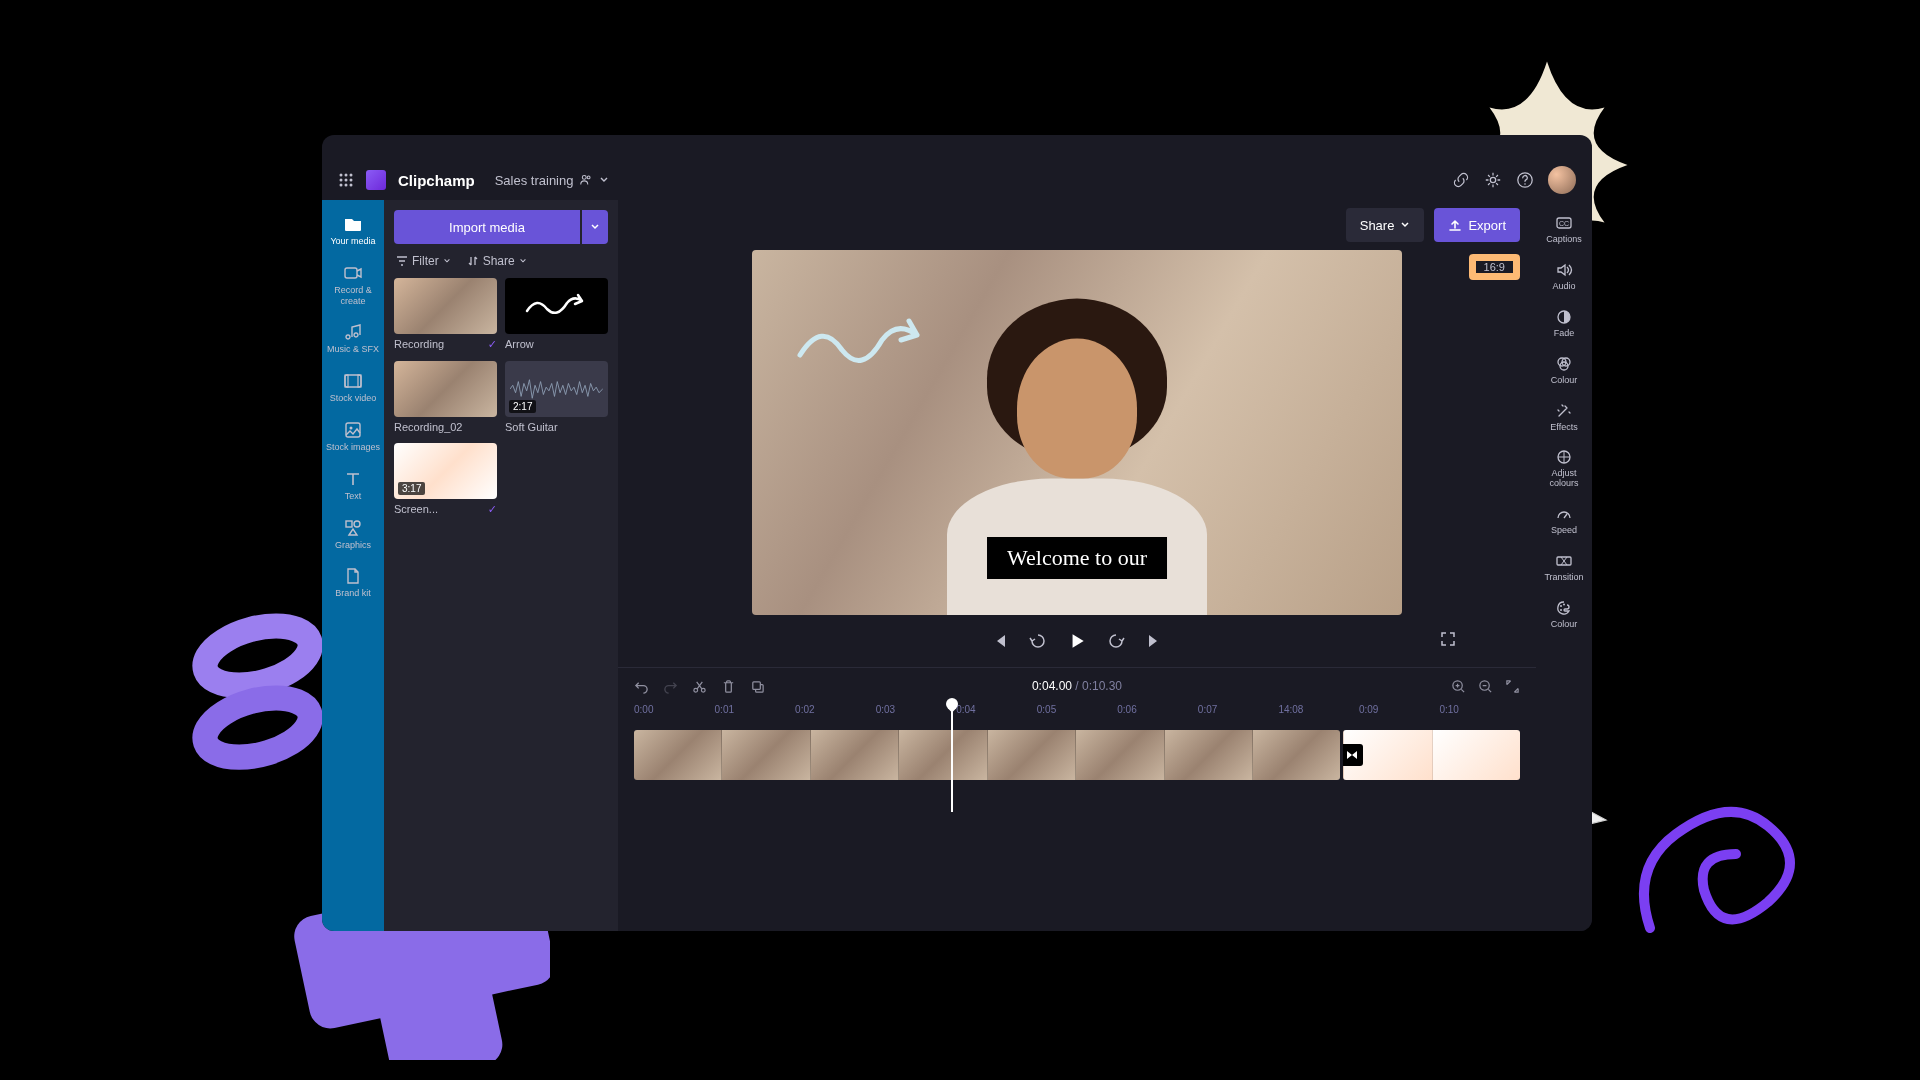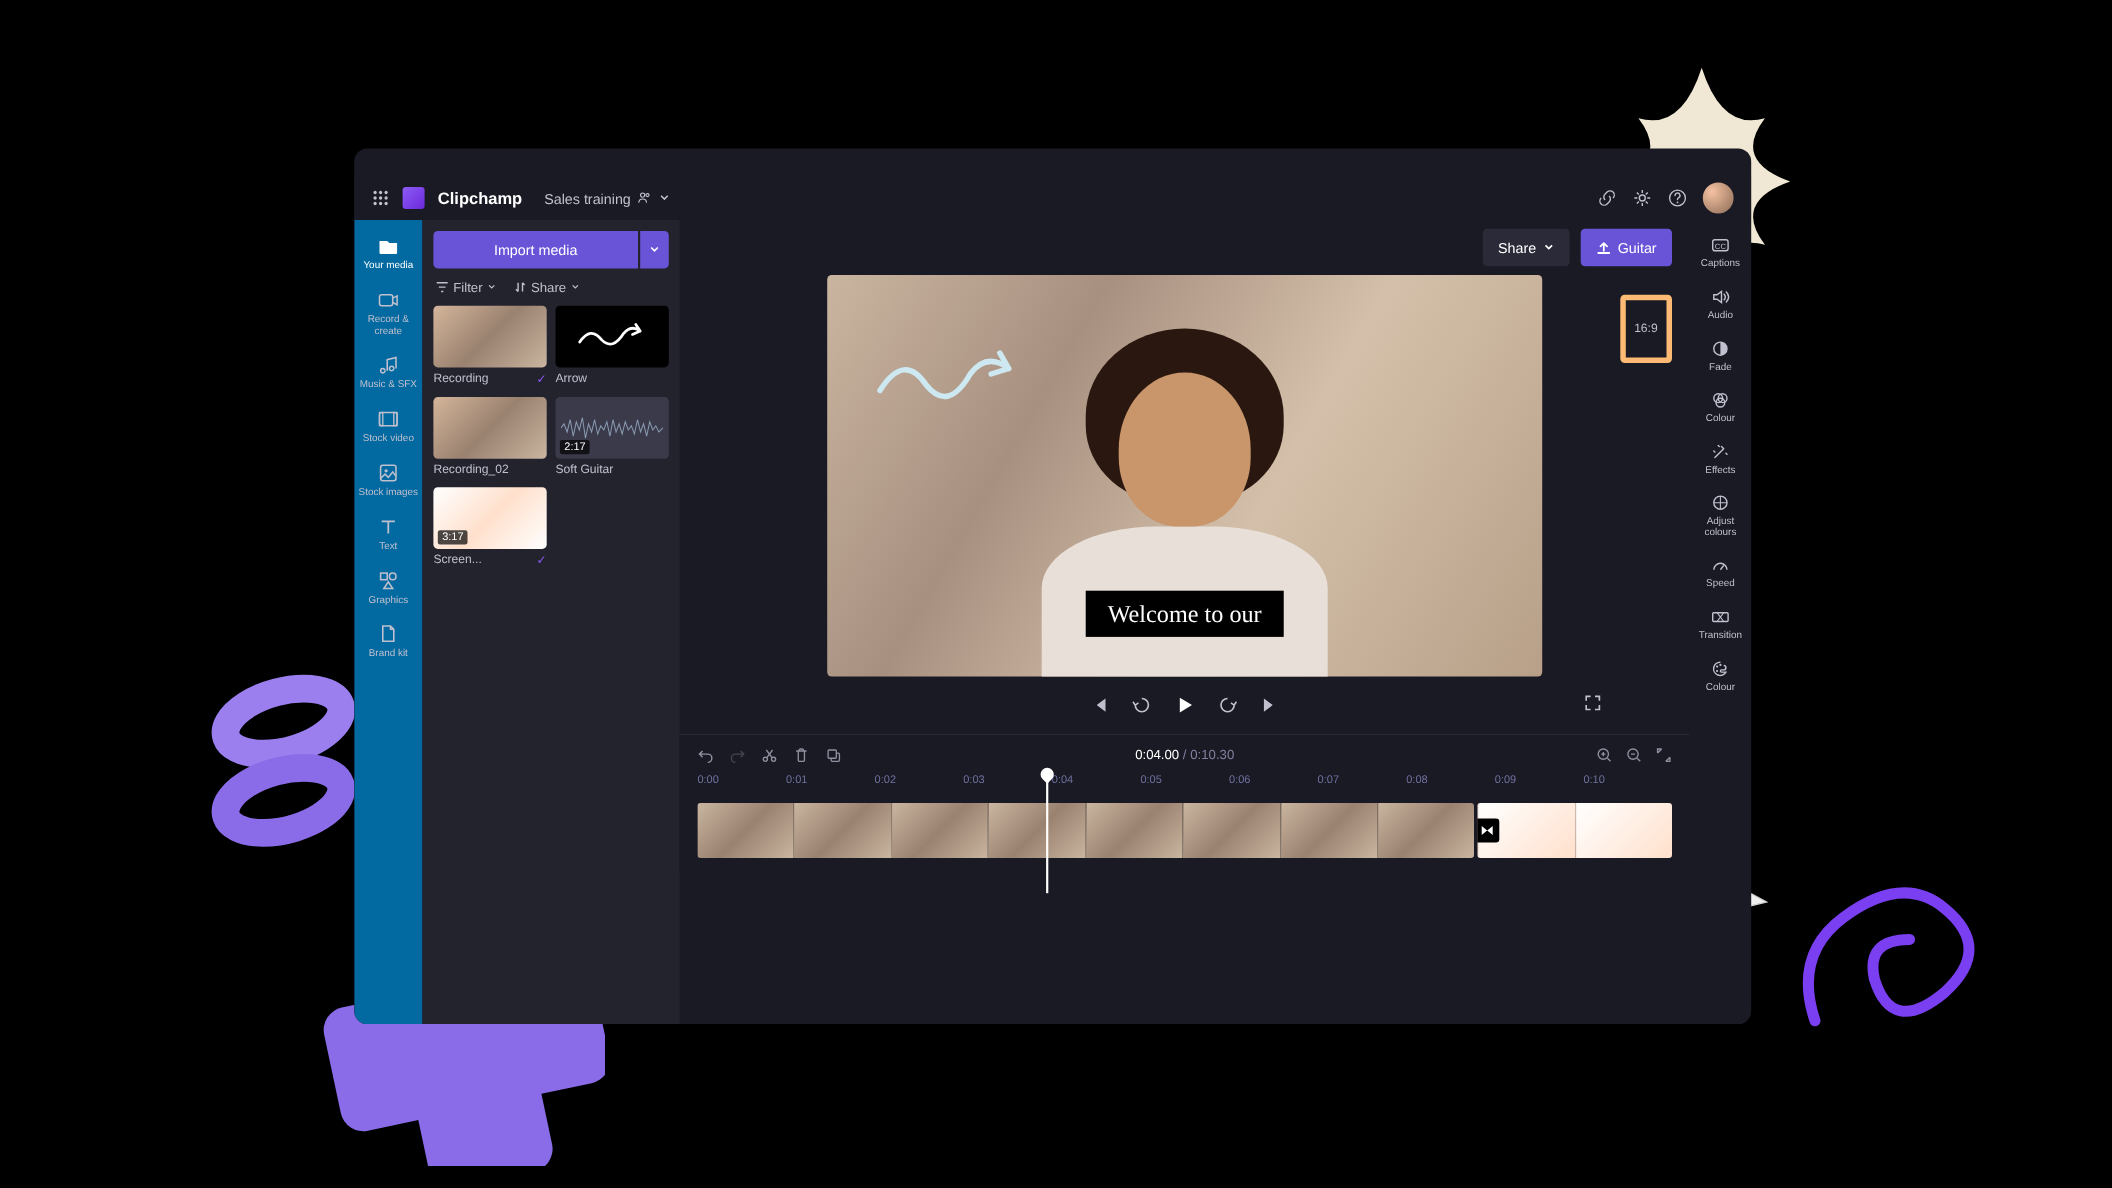--- a/index.html
+++ b/index.html
@@ -31,21 +31,21 @@
 .thumb-audio { background: #3a3a4a; display: flex; align-items: center; justify-content: center; }
 .thumb-screen { background: linear-gradient(135deg, #fff 0%, #ffe0cc 50%, #fff 100%); }
 .thumb-duration { position: absolute; bottom: 4px; left: 4px; background: rgba(0,0,0,0.7); color: #fff; font-size: 10px; padding: 1px 4px; border-radius: 2px; }
 .media-name-row { display: flex; align-items: flex-start; justify-content: space-between; }
 .media-name { color: #c0c0ce; font-size: 11px; white-space: nowrap; overflow: hidden; text-overflow: ellipsis; }
 .used-check { color: #8b5cf6; font-size: 11px; }
 .center-area { flex: 1; background: #1a1a24; display: flex; flex-direction: column; position: relative; }
 .preview-hdr { height: 50px; display: flex; align-items: center; justify-content: flex-end; padding: 0 16px; gap: 10px; }
 .share-btn { background: #2a2a38; color: #fff; border: none; border-radius: 4px; height: 34px; padding: 0 14px; font-size: 13px; cursor: pointer; display: flex; align-items: center; gap: 6px; }
 .export-btn { background: #6954d8; color: #fff; border: none; border-radius: 4px; height: 34px; padding: 0 14px; font-size: 13px; cursor: pointer; display: flex; align-items: center; gap: 6px; font-weight: 500; }
-.aspect-badge { position: absolute; right: 16px; top: 68px; background: transparent; border: 5px solid #fdba74; color: #c0c0ce; font-size: 11px; padding: 20px 8px; border-radius: 4px; }
+.aspect-badge { position: absolute; right: 16px; top: 54px; background: transparent; border: 7px solid #fdba74; color: #c0c0ce; font-size: 11px; padding: 0 8px; border-radius: 4px; }
 .preview-stage { display: flex; justify-content: center; padding: 0 60px 0 60px; }
 .preview-canvas { width: 650px; height: 365px; background: linear-gradient(120deg, #c9b5a0 0%, #a89080 30%, #d4c0aa 60%, #b8a088 100%); border-radius: 4px; position: relative; overflow: hidden; }
 .person-figure { position: absolute; left: 50%; top: 50%; transform: translate(-50%, -42%); width: 300px; height: 320px; }
 .hair { position: absolute; left: 50%; top: 0; transform: translateX(-50%); width: 180px; height: 160px; background: #2a1810; border-radius: 50% 50% 45% 45%; }
 .face { position: absolute; left: 50%; top: 40px; transform: translateX(-50%); width: 120px; height: 140px; background: #c9956b; border-radius: 50% 50% 45% 45%; }
 .shirt { position: absolute; left: 50%; bottom: 0; transform: translateX(-50%); width: 260px; height: 140px; background: #e8e0d8; border-radius: 40% 40% 0 0; }
 .squiggle { position: absolute; left: 40px; top: 60px; }
 .caption-overlay { position: absolute; left: 50%; bottom: 36px; transform: translateX(-50%); background: #000; color: #fff; padding: 8px 20px; font-size: 22px; font-family: Georgia, serif; }
 .playback-bar { display: flex; align-items: center; justify-content: center; gap: 20px; height: 52px; position: relative; }
 .pb-icon { color: #c0c0ce; cursor: pointer; display: flex; }
@@ -298,21 +298,21 @@
         <button class="share-btn">
             <span>Share</span>
             <svg width="10" height="10" viewBox="0 0 10 10">
               <path d="M2 3 l3 3 l3 -3" fill="none" stroke="currentColor" stroke-width="1.5"></path>
             </svg>
           </button>
         <button class="export-btn">
             <svg width="14" height="14" viewBox="0 0 14 14">
               <path d="M7 10 v-7 M7 3 l-3 3 M7 3 l3 3 M2 12 h10" fill="none" stroke="currentColor" stroke-width="1.6" stroke-linecap="round"></path>
             </svg>
-            <span>Guitar</span>
+            <span>Export</span>
           </button>
       </div>
       <div class="aspect-badge">16:9</div>
 
       <div class="preview-stage">
         <div class="preview-canvas">
           <div class="person-figure">
             <div class="shirt"></div>
             <div class="hair"></div>
             <div class="face"></div>
@@ -408,21 +408,21 @@
         </div>
         <div class="tl-ruler">
           <div class="tl-tick">0:00</div>
           <div class="tl-tick">0:01</div>
           <div class="tl-tick">0:02</div>
           <div class="tl-tick">0:03</div>
           <div class="tl-tick">0:04</div>
           <div class="tl-tick">0:05</div>
           <div class="tl-tick">0:06</div>
           <div class="tl-tick">0:07</div>
-          <div class="tl-tick">0:08</div>
+          <div class="tl-tick">14:08</div>
           <div class="tl-tick">0:09</div>
           <div class="tl-tick">0:10</div>
         </div>
         <div class="tl-tracks">
           <div class="track-video-row">
             <div class="track-video-seg" style="flex:8">
               <div class="vclip"></div>
                 <div class="vclip"></div>
                 <div class="vclip"></div>
                 <div class="vclip"></div>

